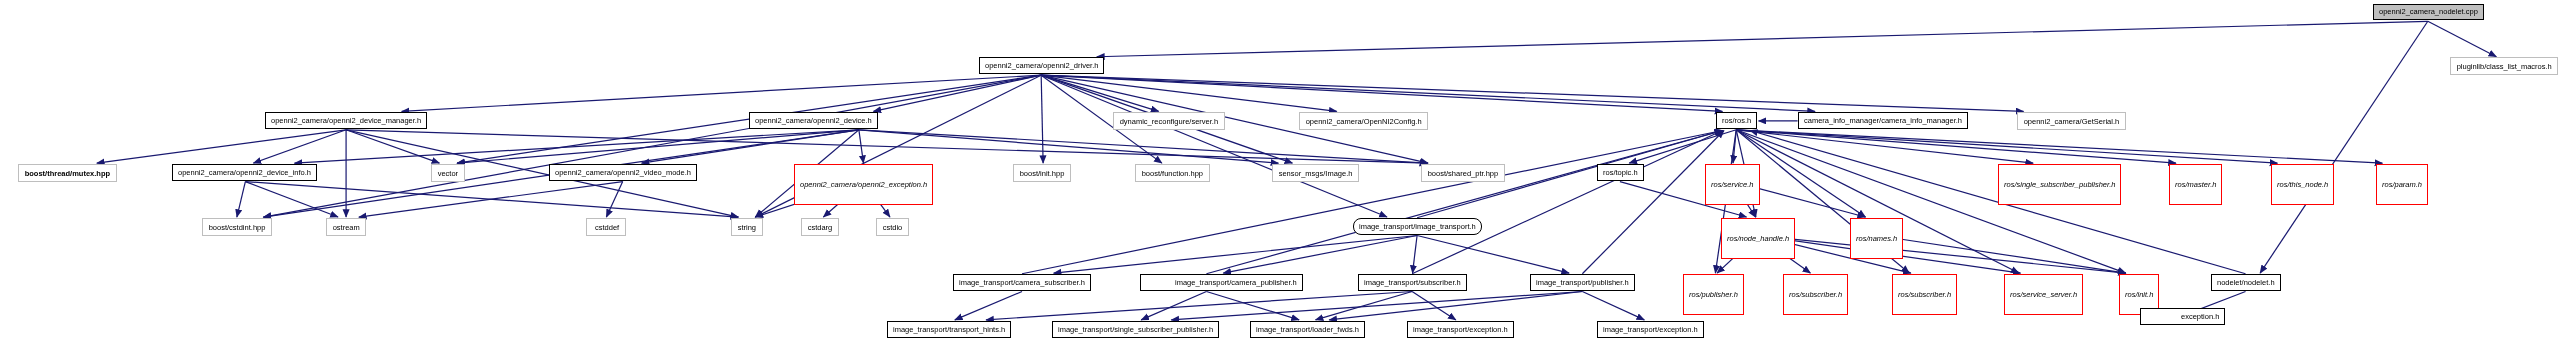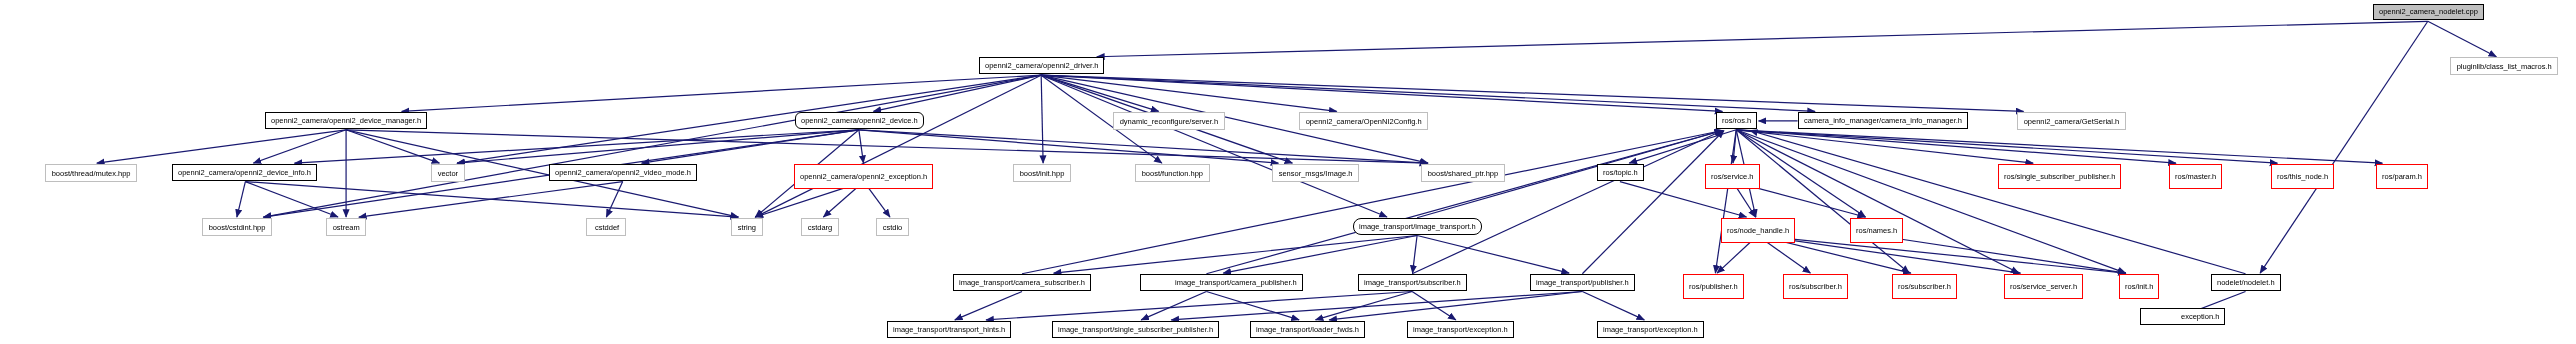--- a/index.html
+++ b/index.html
@@ -33,21 +33,22 @@
     box-sizing: border-box;
     text-align: center;
     z-index: 2;
   }
   .node.internal {
     border: 1.4px solid #000000;
     padding: 2.8px 5px;
   }
   .node.truncated {
     border: 1.4px solid #ff0000;
-    padding: 7px 5px;
+    padding: 15px 5px;
+    font-style: italic;
   }
   .node.root {
     background: #bfbfbf;
     border: 1.4px solid #000000;
     padding: 2.8px 5px;
     font-weight: normal;
   }
 </style>
 </head>
 <body>
@@ -142,27 +143,27 @@
         <line x1="2645" y1="332" x2="2996" y2="385" stroke="#191970" stroke-width="1.7" marker-end="url(#arrow)"></line>
         <line x1="3165" y1="386" x2="2466.5" y2="184" stroke="#191970" stroke-width="1.7" marker-end="url(#arrow)"></line>
         <line x1="3165" y1="411" x2="3061.04" y2="451" stroke="#191970" stroke-width="1.7" marker-end="url(#arrow)"></line>
       </g>
   </svg>
 
 <div class="node root" style="top: 3.5px; left: 2373px;">openni2_camera_nodelet.cpp</div>
     <div class="node internal" style="top: 57px; left: 979px;">openni2_camera/openni2_driver.h</div>
     <div class="node external" style="top: 57px; left: 2450px;">pluginlib/class_list_macros.h</div>
     <div class="node internal" style="top: 112px; left: 265px;">openni2_camera/openni2_device_manager.h</div>
-    <div class="node internal" style="top: 112px; left: 795px; border-radius: 6px;">openni2_camera/openni2_device.h</div>
+    <div class="node internal" style="top: 112px; left: 749px;">openni2_camera/openni2_device.h</div>
     <div class="node external" style="top: 112px; left: 1113px;">dynamic_reconfigure/server.h</div>
     <div class="node external" style="top: 112px; left: 1299px;">openni2_camera/OpenNI2Config.h</div>
     <div class="node internal" style="top: 112px; left: 1716px;">ros/ros.h</div>
     <div class="node internal" style="top: 112px; left: 1798px;">camera_info_manager/camera_info_manager.h</div>
     <div class="node external" style="top: 112px; left: 2017px;">openni2_camera/GetSerial.h</div>
-    <div class="node external" style="top: 164px; left: 45px;">boost/thread/mutex.hpp</div>
+    <div class="node external" style="top: 164px; left: 18px; font-weight: bold;">boost/thread/mutex.hpp</div>
     <div class="node internal" style="top: 164px; left: 172px;">openni2_camera/openni2_device_info.h</div>
     <div class="node external" style="top: 164px; left: 431px;">vector</div>
     <div class="node internal" style="top: 164px; left: 549px;">openni2_camera/openni2_video_mode.h</div>
     <div class="node truncated" style="top: 164px; left: 794px;">openni2_camera/openni2_exception.h</div>
     <div class="node external" style="top: 164px; left: 1013px;">boost/init.hpp</div>
     <div class="node external" style="top: 164px; left: 1135px;">boost/function.hpp</div>
     <div class="node external" style="top: 164px; left: 1272px;">sensor_msgs/Image.h</div>
     <div class="node external" style="top: 164px; left: 1421px;">boost/shared_ptr.hpp</div>
     <div class="node internal" style="top: 164px; left: 1597px;">ros/topic.h</div>
     <div class="node truncated" style="top: 164px; left: 1705px;">ros/service.h</div>

